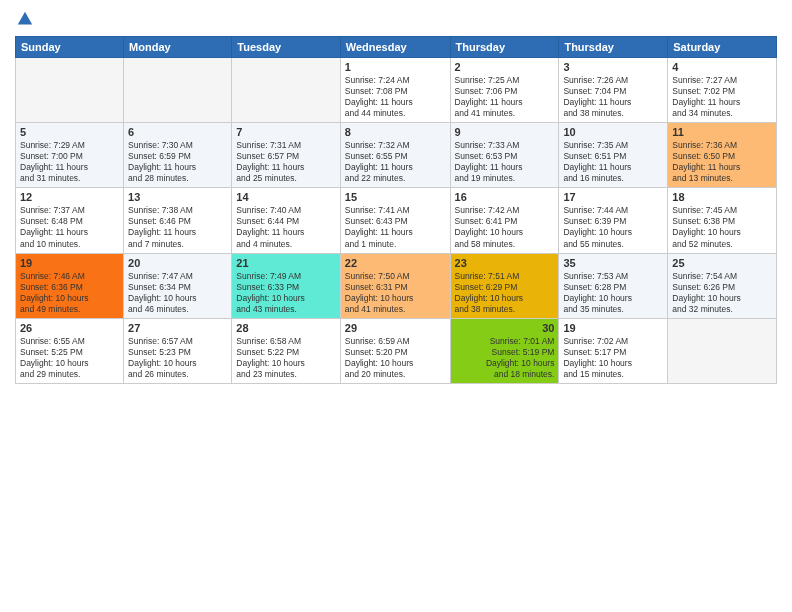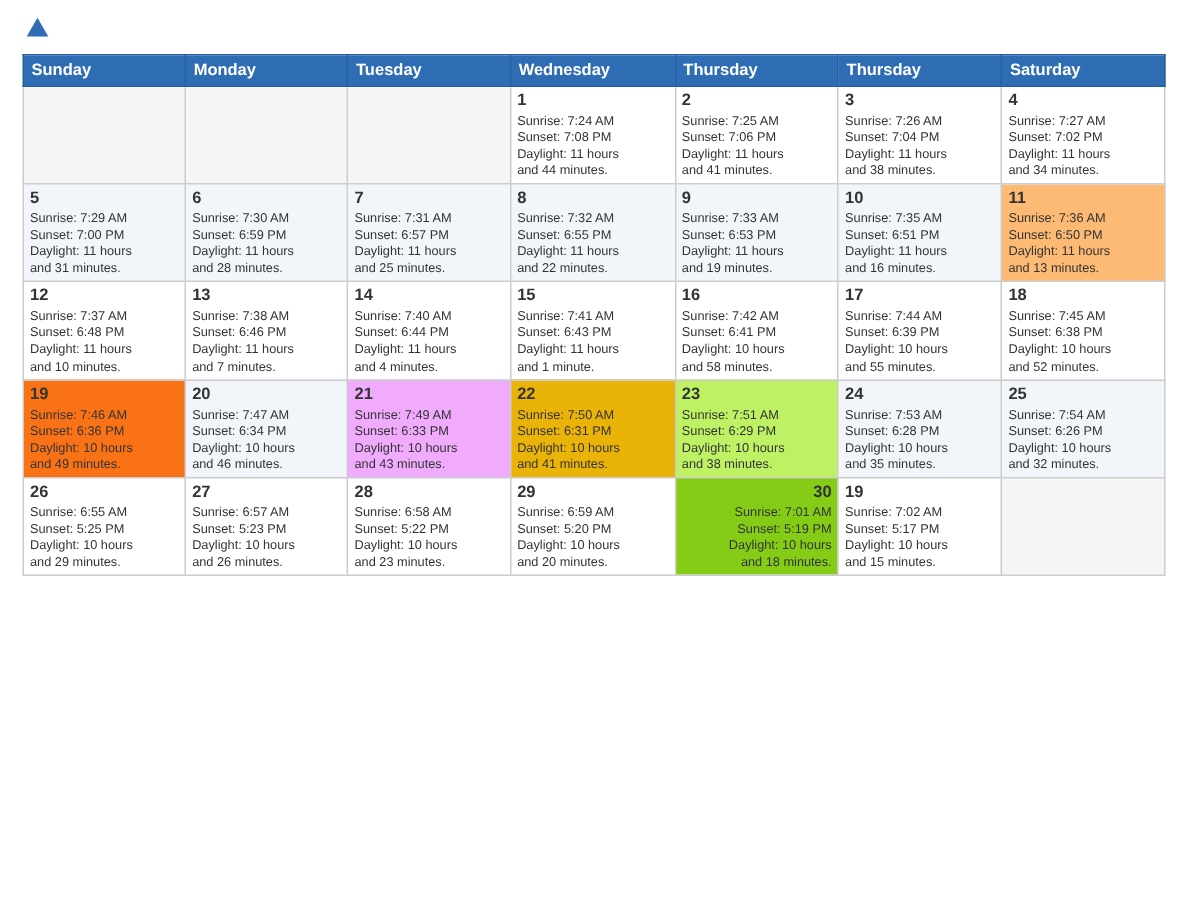--- a/index.html
+++ b/index.html
@@ -210,34 +210,34 @@
         </tr>
         <tr>
           <td style="background: #f97316;">
             <span class="day-number">19</span>
             <div class="cell-text">Sunrise: 7:46 AM<br>Sunset: 6:36 PM<br>Daylight: 10 hours<br>and 49 minutes.</div>
           </td>
           <td style="background: rgb(242, 246, 251);">
             <span class="day-number">20</span>
             <div class="cell-text">Sunrise: 7:47 AM<br>Sunset: 6:34 PM<br>Daylight: 10 hours<br>and 46 minutes.</div>
           </td>
-          <td style="background: #f0abfc; margin-top: 32px;">
+          <td style="background: #5eead4; margin-top: 32px;">
             <span class="day-number">21</span>
             <div class="cell-text">Sunrise: 7:49 AM<br>Sunset: 6:33 PM<br>Daylight: 10 hours<br>and 43 minutes.</div>
           </td>
-          <td style="background: #eab308;">
+          <td style="background: #fdba74;">
             <span class="day-number">22</span>
             <div class="cell-text">Sunrise: 7:50 AM<br>Sunset: 6:31 PM<br>Daylight: 10 hours<br>and 41 minutes.</div>
           </td>
-          <td style="background: #bef264;">
+          <td style="background: #eab308;">
             <span class="day-number">23</span>
             <div class="cell-text">Sunrise: 7:51 AM<br>Sunset: 6:29 PM<br>Daylight: 10 hours<br>and 38 minutes.</div>
           </td>
           <td style="background: rgb(242, 246, 251);">
-            <span class="day-number">24</span>
+            <span class="day-number">35</span>
             <div class="cell-text">Sunrise: 7:53 AM<br>Sunset: 6:28 PM<br>Daylight: 10 hours<br>and 35 minutes.</div>
           </td>
           <td style="background: rgb(242, 246, 251);">
             <span class="day-number">25</span>
             <div class="cell-text">Sunrise: 7:54 AM<br>Sunset: 6:26 PM<br>Daylight: 10 hours<br>and 32 minutes.</div>
           </td>
         </tr>
         <tr>
           <td style="background: rgb(255, 255, 255);">
             <span class="day-number">26</span>

